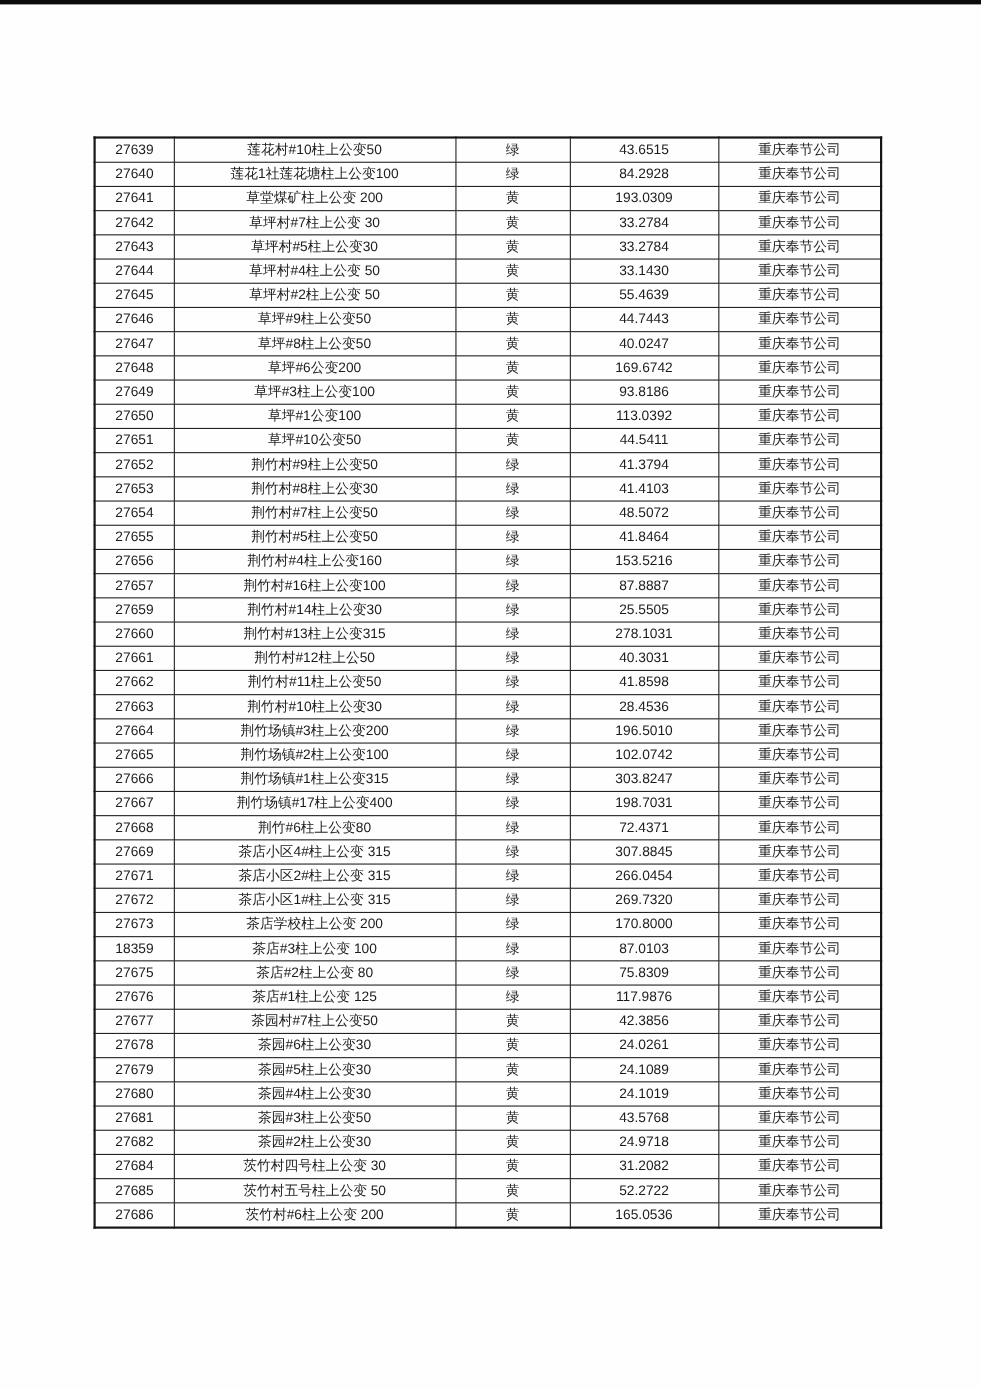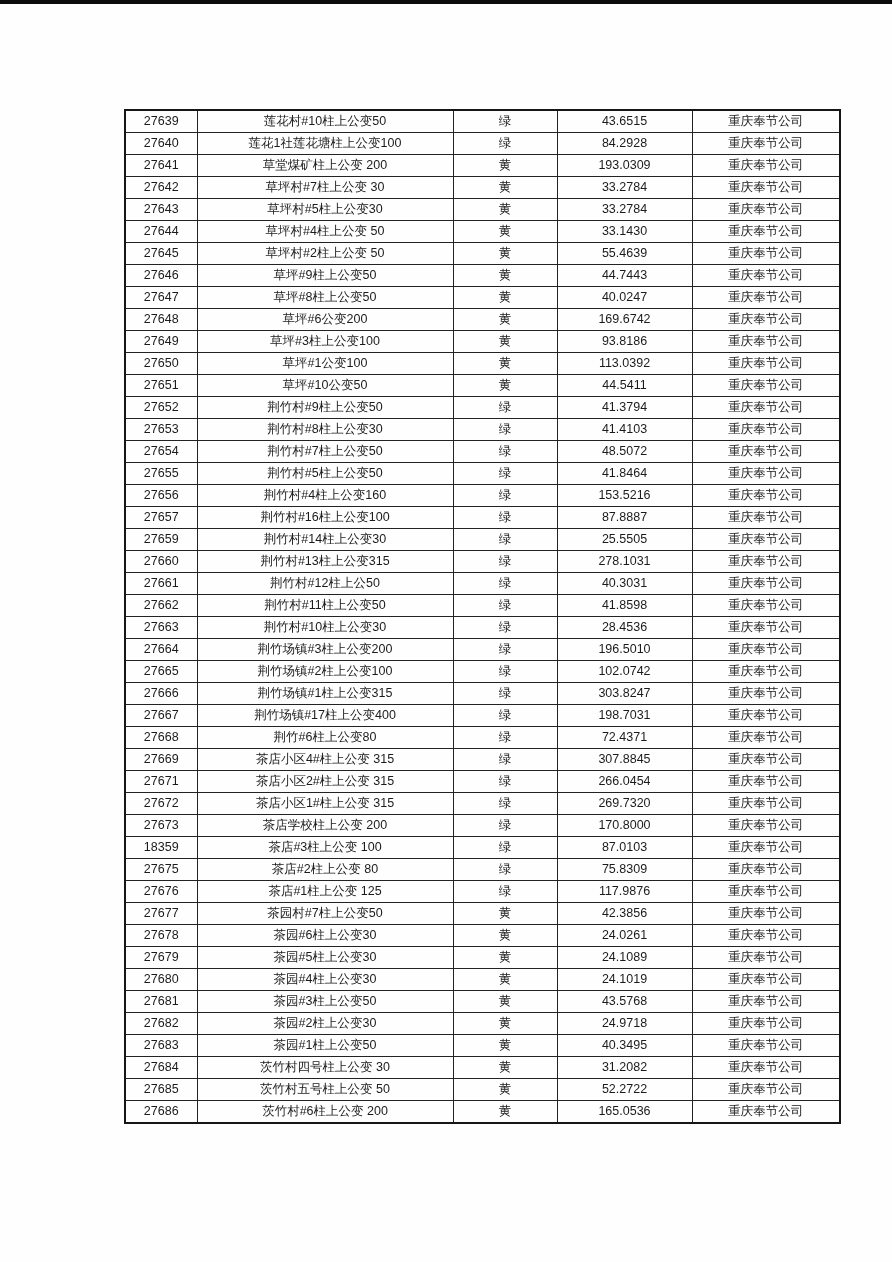--- a/index.html
+++ b/index.html
@@ -10,23 +10,22 @@
     overflow: hidden;
   }
   body { position: relative; }
   .top-bar {
     position: absolute; top: 0; left: 0;
     width: 892px; height: 4px;
     background: #0b0b0b;
   }
   .table-wrap {
     position: absolute;
-    left: 85px; top: 109px;
+    left: 85px; top: 124px;
     width: 715px;
-    margin-left: 39px;
   }
   table.data-table {
     border-collapse: collapse;
     table-layout: fixed;
     width: 715px;
     border: 2px solid #161616;
   }
   table.data-table td {
     border: 1px solid #222222;
     height: 21.45px;
@@ -348,27 +347,20 @@
     <td>重庆奉节公司</td>
   </tr>
         <tr>
     <td>27682</td>
     <td>茶园#2柱上公变30</td>
     <td>黄</td>
     <td>24.9718</td>
     <td>重庆奉节公司</td>
   </tr>
         <tr>
-    <td>27683</td>
-    <td>茶园#1柱上公变50</td>
-    <td>黄</td>
-    <td>40.3495</td>
-    <td>重庆奉节公司</td>
-  </tr>
-        <tr>
     <td>27684</td>
     <td>茨竹村四号柱上公变 30</td>
     <td>黄</td>
     <td>31.2082</td>
     <td>重庆奉节公司</td>
   </tr>
         <tr>
     <td>27685</td>
     <td>茨竹村五号柱上公变 50</td>
     <td>黄</td>

